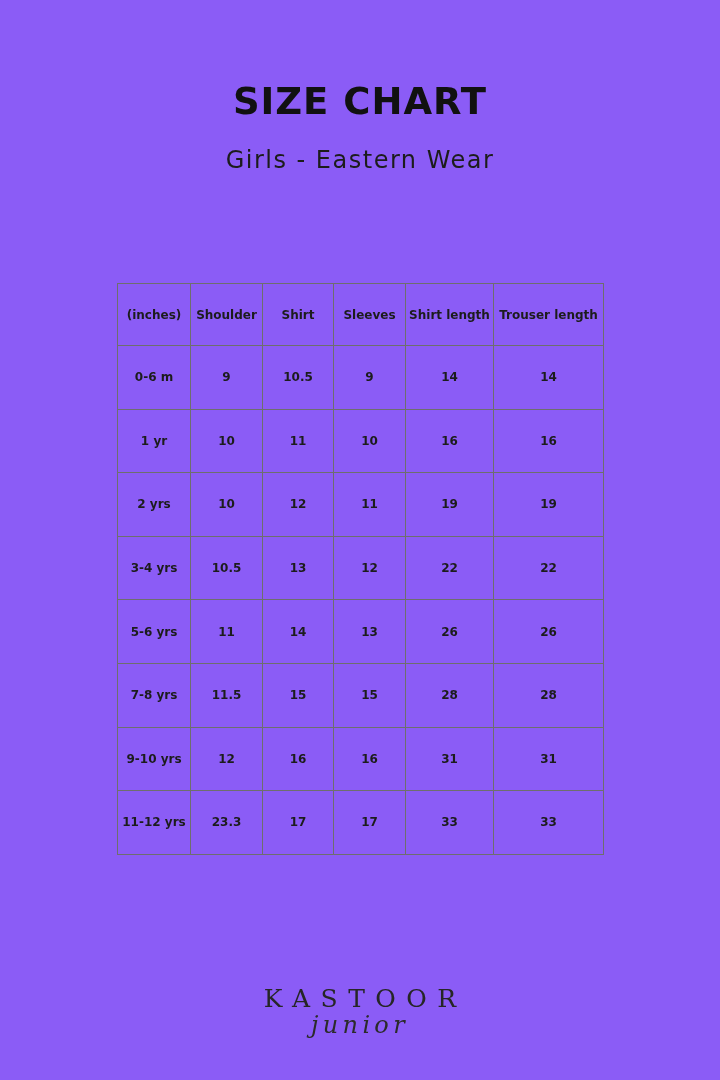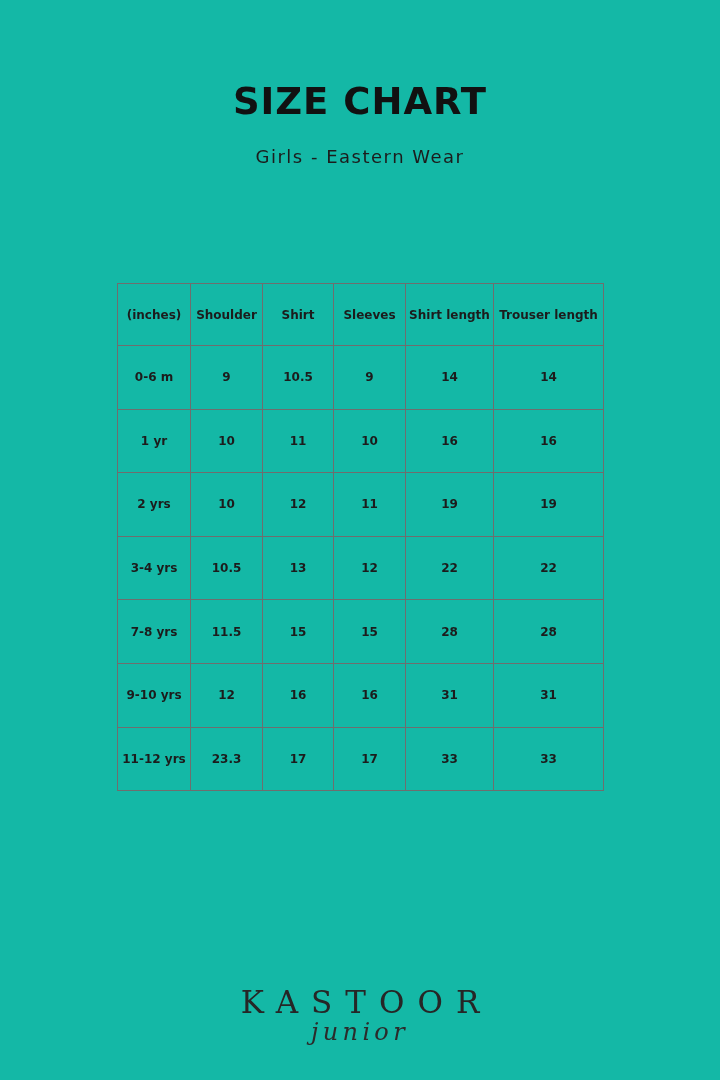--- a/index.html
+++ b/index.html
@@ -6,40 +6,40 @@
   html, body { width: 720px; height: 1080px; background: #ffffff; }
   body {
     font-family: "DejaVu Sans", "Liberation Sans", sans-serif;
     color: #1c1c1c;
     overflow: hidden;
   }
   .page {
     position: relative;
     width: 720px;
     height: 1080px;
-    background: #14b8a6;
+    background: #8b5cf6;
   }
   .title {
     position: absolute;
     top: 80px;
     left: 0;
     width: 720px;
     text-align: center;
     font-size: 37px;
     font-weight: 800;
     letter-spacing: 1px;
     color: #111111;
   }
   .subtitle {
     position: absolute;
     top: 146px;
     left: 0;
     width: 720px;
     text-align: center;
-    font-size: 18px;
+    font-size: 24px;
     font-weight: 400;
     letter-spacing: 1.5px;
     color: #1c1c1c;
   }
   table.size-table {
     position: absolute;
     top: 283px;
     left: 117px;
     width: 486px;
     border-collapse: collapse;
@@ -59,21 +59,21 @@
   table.size-table tbody td { height: 63.6px; }
   .brand {
     position: absolute;
     top: 984px;
     left: 0;
     width: 720px;
     text-align: center;
   }
   .brand-name {
     font-family: "DejaVu Serif", "Liberation Serif", serif;
-    font-size: 31px;
+    font-size: 25px;
     font-weight: 400;
     letter-spacing: 0.42em;
     text-indent: 0.42em; 
     color: #262626;
     text-align: center;
   }
   .brand-sub {
     font-family: "DejaVu Serif", "Liberation Serif", serif;
     font-style: italic;
     font-size: 24px;
@@ -137,20 +137,28 @@
         </tr>
         <tr>
           <td>3-4 yrs</td>
           <td>10.5</td>
           <td>13</td>
           <td>12</td>
           <td>22</td>
           <td>22</td>
         </tr>
         <tr>
+          <td>5-6 yrs</td>
+          <td>11</td>
+          <td>14</td>
+          <td>13</td>
+          <td>26</td>
+          <td>26</td>
+        </tr>
+        <tr>
           <td>7-8 yrs</td>
           <td>11.5</td>
           <td>15</td>
           <td>15</td>
           <td>28</td>
           <td>28</td>
         </tr>
         <tr>
           <td>9-10 yrs</td>
           <td>12</td>

